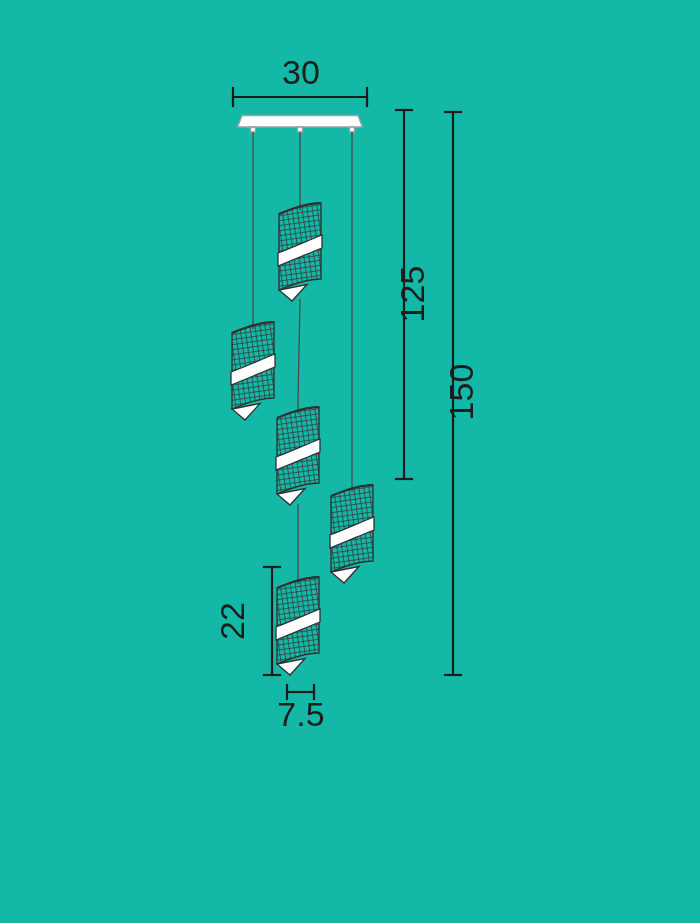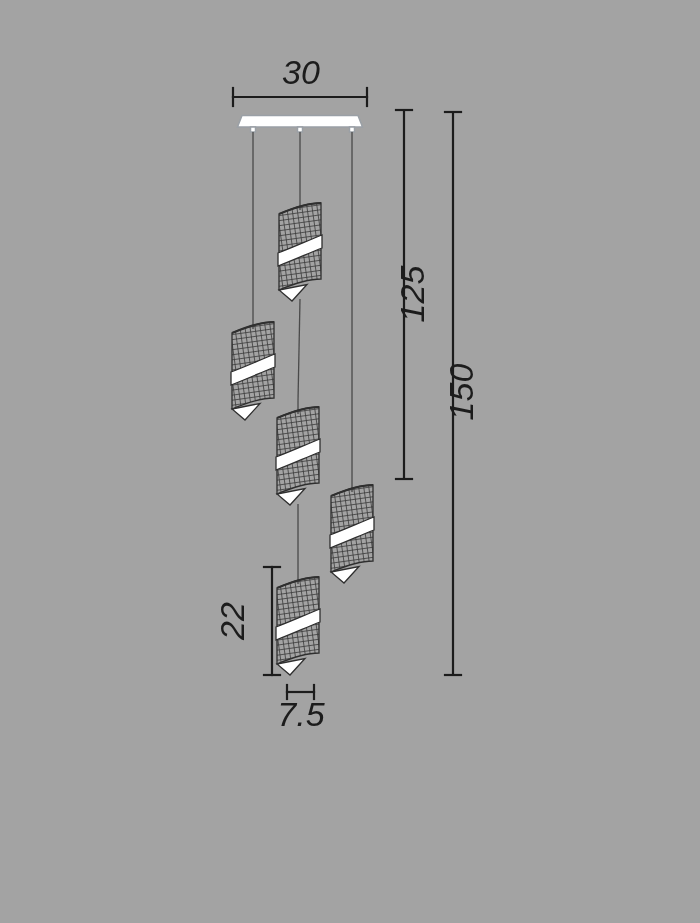--- a/index.html
+++ b/index.html
@@ -4,23 +4,22 @@
 <style>
   html, body {
     margin: 0;
     padding: 0;
     background: #ffffff;
   }
   .stage {
     position: relative;
     width: 700px;
     height: 923px;
-    background: #a3a3a3;
+    background: #14b8a6;
     overflow: hidden;
-    font-style: italic;
   }
   svg { display: block; }
 
   .dim-line {
     stroke: #1c1c1c;
     stroke-width: 2.2;
     stroke-linecap: square;
     fill: none;
   }
   .dim-text {

